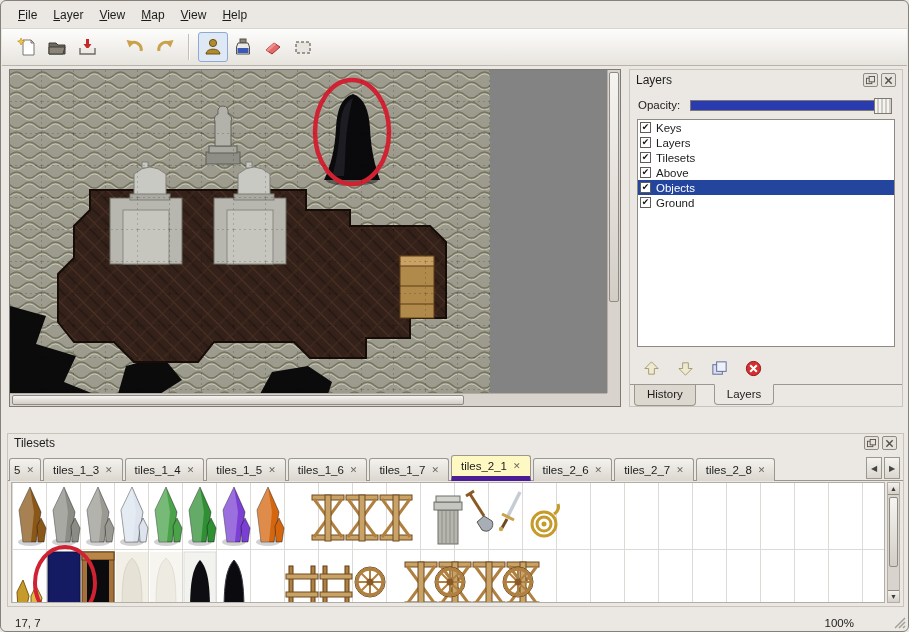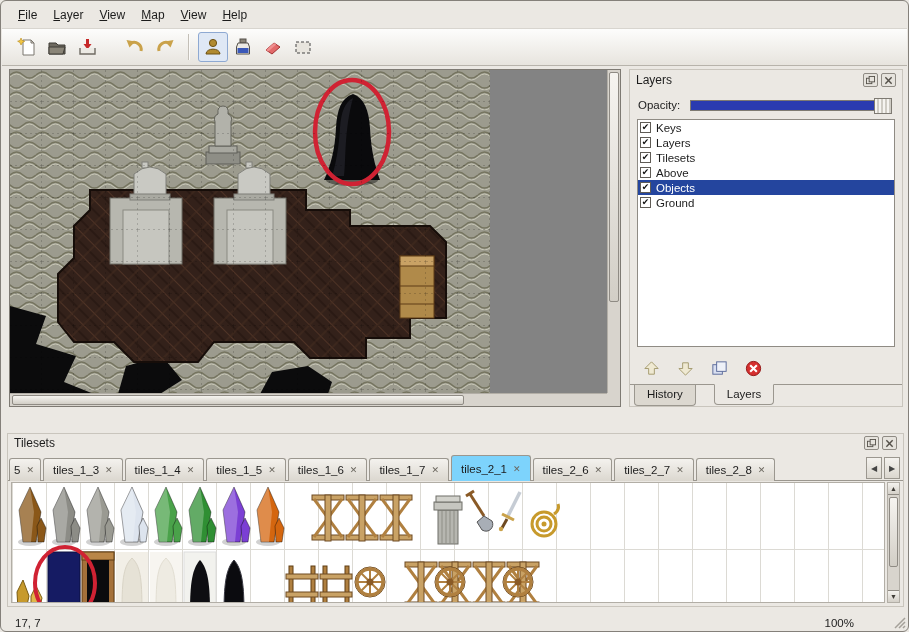--- a/index.html
+++ b/index.html
@@ -50,21 +50,21 @@
 .act-btn svg{width:19px;height:19px}
 .side-tabs{position:absolute;left:0;right:0;bottom:0;height:22px;border-top:1px solid #9b978f;display:flex;padding-left:4px}
 .side-tab{position:relative;padding:3px 12px 3px;font-size:11.5px;border:1px solid #9b978f;border-top:none;background:#dcd8d0;border-radius:0 0 4px 4px;margin-right:18px}
 .side-tab.active{background:#ebe8e3;top:-1px;border-top:1px solid #ebe8e3}
 
 
 .tilesets-panel{left:6px;top:432px;width:897px;height:174px;border:1px solid #c9c5bd}
 .ts-tabs{position:absolute;left:0;top:18px;right:40px;height:29px;display:flex;align-items:flex-end;padding-left:1px;overflow:hidden}
 .ts-tabline{position:absolute;left:0;top:46px;right:0;height:1px;background:#9b978f}
 .ts-tab{position:relative;height:23px;display:flex;align-items:center;gap:6px;padding:0 9px;background:linear-gradient(#f4f2ee,#dbd7cf);border:1px solid #9b978f;border-bottom:none;border-radius:3px 3px 0 0;margin-right:2px;font-size:11.5px;white-space:nowrap;flex:none}
-.ts-tab.selected{background:#7dd3fc;height:27px;z-index:2;border-bottom:1px solid #4c1d95;margin-bottom:-1px}
+.ts-tab.selected{background:#fef9c3;height:27px;z-index:2;border-bottom:6px solid #4c1d95;margin-bottom:-1px}
 .ts-tab.partial{width:32px;overflow:hidden;justify-content:flex-end;padding:0 6px}
 .tab-close{font-size:9px;color:#6b675f}
 .ts-scrollbtns{position:absolute;right:3px;top:23px;display:flex;gap:2px;z-index:3}
 .ts-scrollbtn{width:16px;height:22px;display:flex;align-items:center;justify-content:center;border:1px solid #9b978f;background:linear-gradient(#f4f2ee,#dbd7cf);font-size:8px;color:#444}
 .ts-canvas-wrap{position:absolute;left:3px;top:48px;right:18px;bottom:3px;background:#fff;border:1px solid #b2aea6;overflow:hidden}
 .ts-vscroll{position:absolute;right:3px;top:48px;width:13px;bottom:3px;background:#d8d4cd;border:1px solid #b2aea6}
 .ts-arrow{position:absolute;left:0;right:0;height:12px;display:flex;align-items:center;justify-content:center;font-size:7px;color:#3f3c37;background:linear-gradient(#f4f2ee,#d4d0c8);border-bottom:1px solid #8f8b84}
 .ts-arrow.bottom{bottom:0;top:auto;border-top:1px solid #8f8b84;border-bottom:none}
 
 

